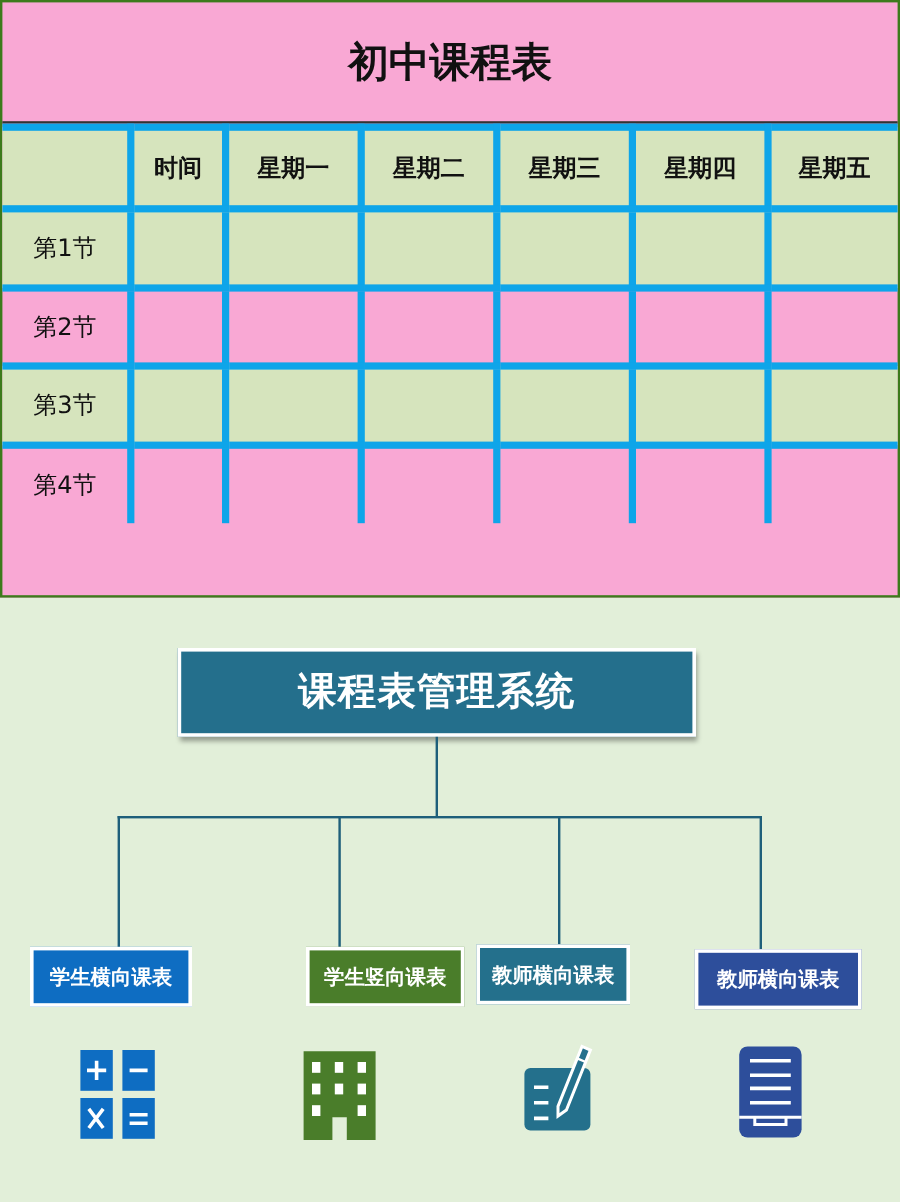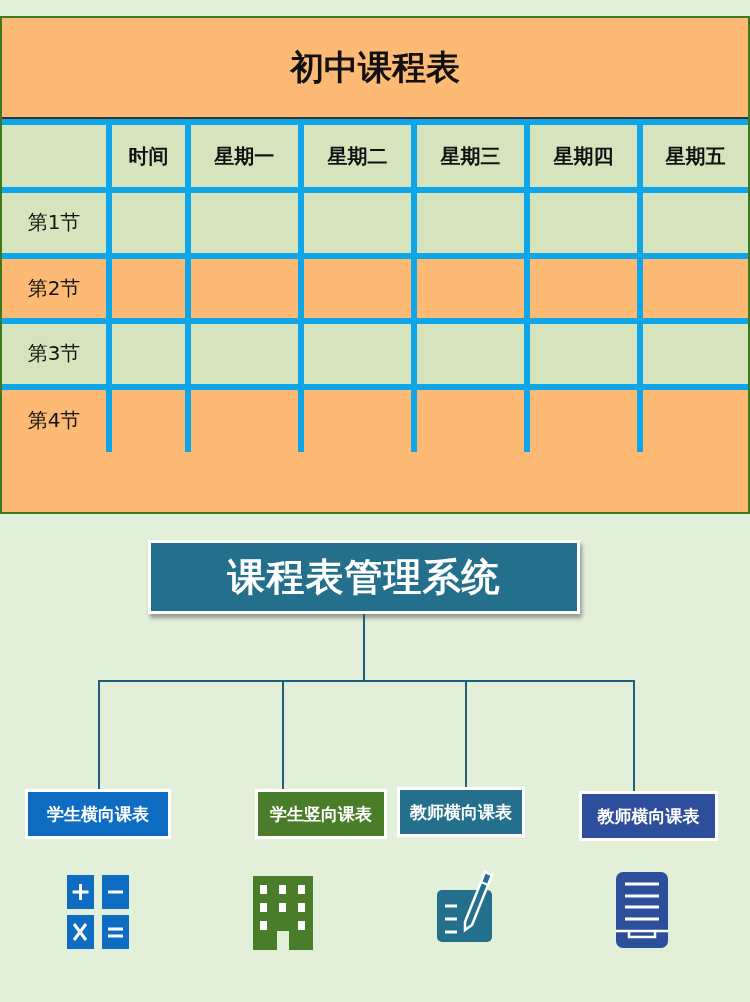--- a/index.html
+++ b/index.html
@@ -1,29 +1,29 @@
 <!DOCTYPE html>
 <html><head>
 <meta charset="utf-8">
 <style>
   * { box-sizing: border-box; margin: 0; padding: 0; }
   body { width: 750px; height: 1002px; background: #e2efd9; font-family: "DejaVu Sans", "Liberation Sans", sans-serif; position: relative; overflow: hidden; }
-  .schedule { position: absolute; left: 0; top: 16px; width: 750px; height: 498px; background: #fdba74; border: 2px solid #3d7a1b; }
+  .schedule { position: absolute; left: 0; top: 0; width: 750px; height: 498px; background: #f9a8d4; border: 2px solid #3d7a1b; }
   .title { position: absolute; left: 0; top: 0; width: 746px; height: 101px; display: flex; align-items: center; justify-content: center; font-size: 34px; font-weight: bold; color: #111; border-bottom: 2px solid #333; }
   table { position: absolute; left: 0; top: 101px; border-collapse: collapse; width: 746px; }
   td, th { border: 6px solid #0ea5e9; text-align: center; font-size: 20px; color: #111; }
   th { height: 68px; background: #d6e4bd; font-weight: bold; }
   td { height: 65.5px; }
   tr.shade td { background: #d6e4bd; margin-left: 28px; }
   td.label { font-weight: normal; }
   th:first-child, td:first-child { width: 107px; border-left: none; }
   th:last-child, td:last-child { border-right: none; }
   tr:last-child td { border-bottom: none; }
 
-  .root { position: absolute; left: 148px; top: 540px; width: 432px; height: 74px; background: #246f8c; border: 3px solid #fff; box-shadow: 2px 4px 4px rgba(0,0,0,0.35); display: flex; align-items: center; justify-content: center; color: #fff; font-size: 38px; font-weight: bold; letter-spacing: 1px; }
+  .root { position: absolute; left: 148px; top: 540px; width: 432px; height: 74px; background: #246f8c; border: 3px solid #fff; box-shadow: 2px 4px 4px rgba(0,0,0,0.35); display: flex; align-items: center; justify-content: center; color: #fff; font-size: 32px; font-weight: bold; letter-spacing: 1px; }
   .line { position: absolute; background: #1e5f7a; }
   .node { position: absolute; height: 50px; border: 3px solid #fff; display: flex; align-items: center; justify-content: center; color: #fff; font-size: 17px; font-weight: bold; }
   .icon { position: absolute; }
 </style>
 </head>
 <body>
 
 <div class="schedule">
   <div class="title">初中课程表</div>
   <table>
@@ -81,21 +81,21 @@
 
 <div class="root">课程表管理系统</div>
 
 <div class="line" style="left:363px; top:614px; width:2px; height:67px;"></div>
 <div class="line" style="left:98px; top:680px; width:537px; height:2px;"></div>
 <div class="line" style="left:98px; top:680px; width:2px; height:110px;"></div>
 <div class="line" style="left:282px; top:680px; width:2px; height:110px;"></div>
 <div class="line" style="left:465px; top:680px; width:2px; height:107px;"></div>
 <div class="line" style="left:633px; top:680px; width:2px; height:112px;"></div>
 
-<div class="node" style="left:25px; top:789px; width:146px; background:#0e6dc2;">学生横向课表</div>
+<div class="node" style="left:25px; top:789px; width:135px; background:#0e6dc2;">学生横向课表</div>
 <div class="node" style="left:210px; top:789px; width:132px; background:#4a7d2a;margin-left:45px;">学生竖向课表</div>
 <div class="node" style="left:397px; top:787px; width:128px; background:#24708c;">教师横向课表</div>
 <div class="node" style="left:579px; top:791px; width:139px; background:#2d4e9b;">教师横向课表</div>
 
 <svg class="icon" style="left:65px; top:872px;" width="68" height="80" viewBox="0 0 68 80">
   <rect x="2" y="3" width="27" height="34" fill="#0e6dc2"></rect>
   <rect x="37" y="3" width="27" height="34" fill="#0e6dc2"></rect>
   <rect x="2" y="43" width="27" height="34" fill="#0e6dc2"></rect>
   <rect x="37" y="43" width="27" height="34" fill="#0e6dc2"></rect>
   <path d="M15.5 12v16M7.5 20h16" stroke="#fff" stroke-width="3"></path>

